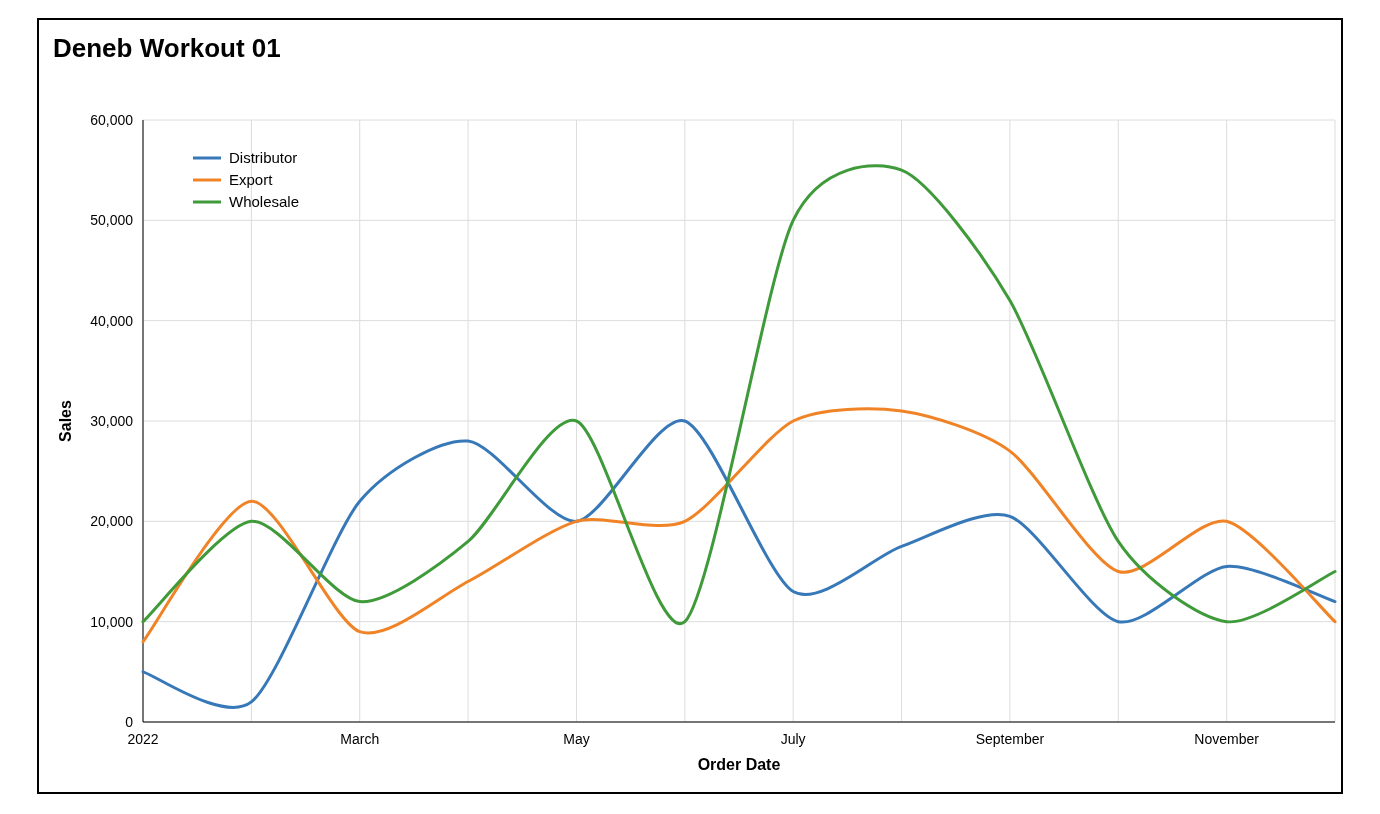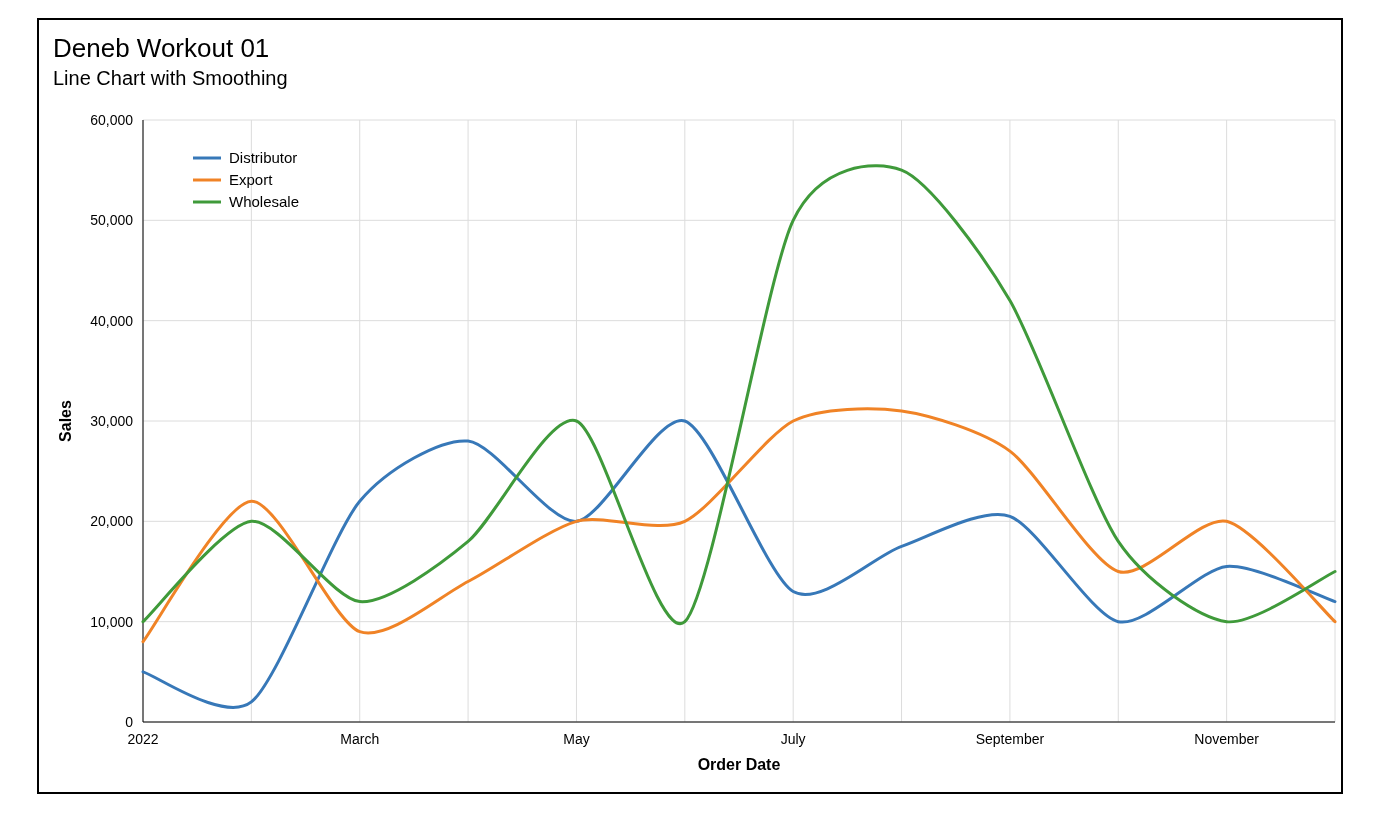--- a/index.html
+++ b/index.html
@@ -21,21 +21,21 @@
     border: 2px solid #000;
     background: #ffffff;
   }
   .title-block {
     position: absolute;
     left: 14px;
     top: 14px;
   }
   .chart-title {
     font-size: 26px;
-    font-weight: 400;
+    font-weight: 700;
     line-height: 1.1;
   }
   .chart-subtitle {
     font-size: 20px;
     font-weight: 400;
     margin-top: 4px;
   }
   .plot-wrap {
     position: absolute;
     left: 0;
@@ -74,21 +74,20 @@
   .legend .swatch {
     stroke-width: 3;
   }
 </style>
 </head>
 <body>
 
 <div class="frame">
   <div class="title-block">
     <div class="chart-title">Deneb Workout 01</div>
-    <div class="chart-subtitle">Line Chart with Smoothing</div>
   </div>
 
   <div class="plot-wrap">
     <svg id="chart-svg" width="1306" height="776">
         <g class="grid">
           <line x1="104" x2="104" y1="100" y2="702"></line>
           <line x1="212.36363636363637" x2="212.36363636363637" y1="100" y2="702"></line>
           <line x1="320.72727272727275" x2="320.72727272727275" y1="100" y2="702"></line>
           <line x1="429.09090909090907" x2="429.09090909090907" y1="100" y2="702"></line>
           <line x1="537.4545454545455" x2="537.4545454545455" y1="100" y2="702"></line>

